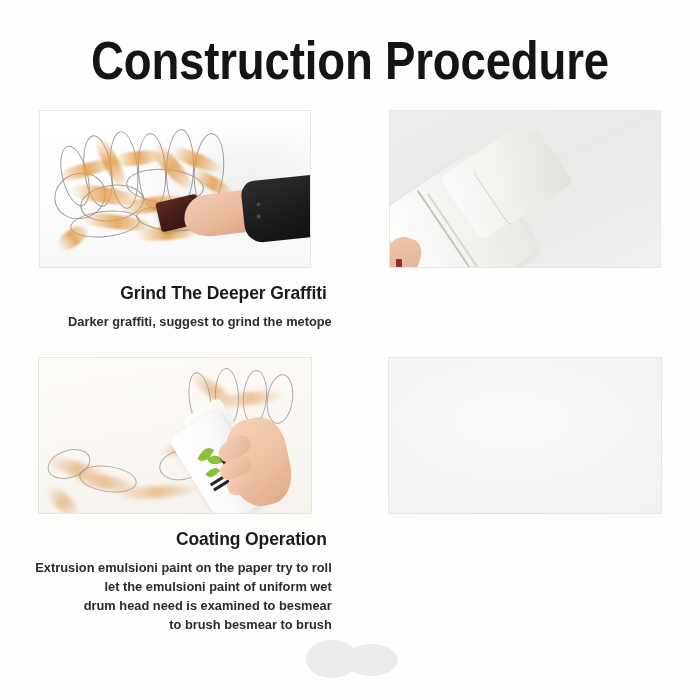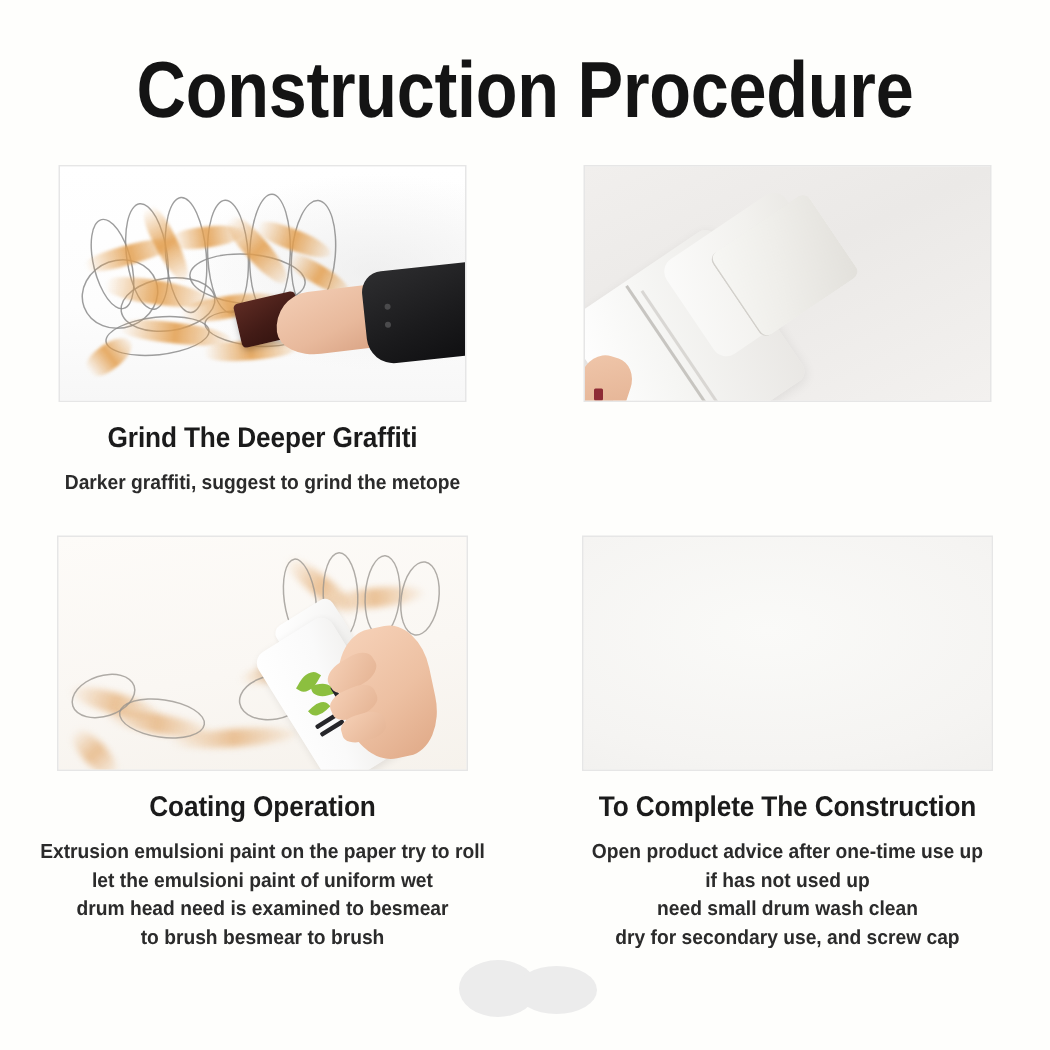--- a/index.html
+++ b/index.html
@@ -80,21 +80,21 @@
     border: 1px solid #e6e6e6;
     background: #fbfbfb;
     position: relative;
     overflow: hidden;
   }
   .row-2 .photo { width: 274px; height: 157px; }
 
   
   .caption {
     width: 330px;
-    text-align: center;
+    text-align: right;
     padding-top: 14px;
   }
   .cap-title {
     font-size: 19px;
     line-height: 22px;
     font-weight: 900;
     color: #1b1b1b;
     letter-spacing: -0.1px;
     transform: scaleX(0.92);
     white-space: nowrap;
@@ -395,25 +395,16 @@
           <div>let the emulsioni paint of uniform wet</div>
           <div>drum head need is examined to besmear</div>
           <div>to brush besmear to brush</div>
         </div>
       </div>
     </div>
 
     <div class="cell">
       <div class="photo p4"></div>
 
-      <div class="caption">
-        <div class="cap-title">To Complete The Construction</div>
-        <div class="cap-body">
-          <div>Open product advice after one-time use up</div>
-          <div>if has not used up</div>
-          <div>need small drum wash clean</div>
-          <div>dry for secondary use, and screw cap</div>
-        </div>
-      </div>
     </div>
 
   </div>
 </div>
 
 </body></html>

